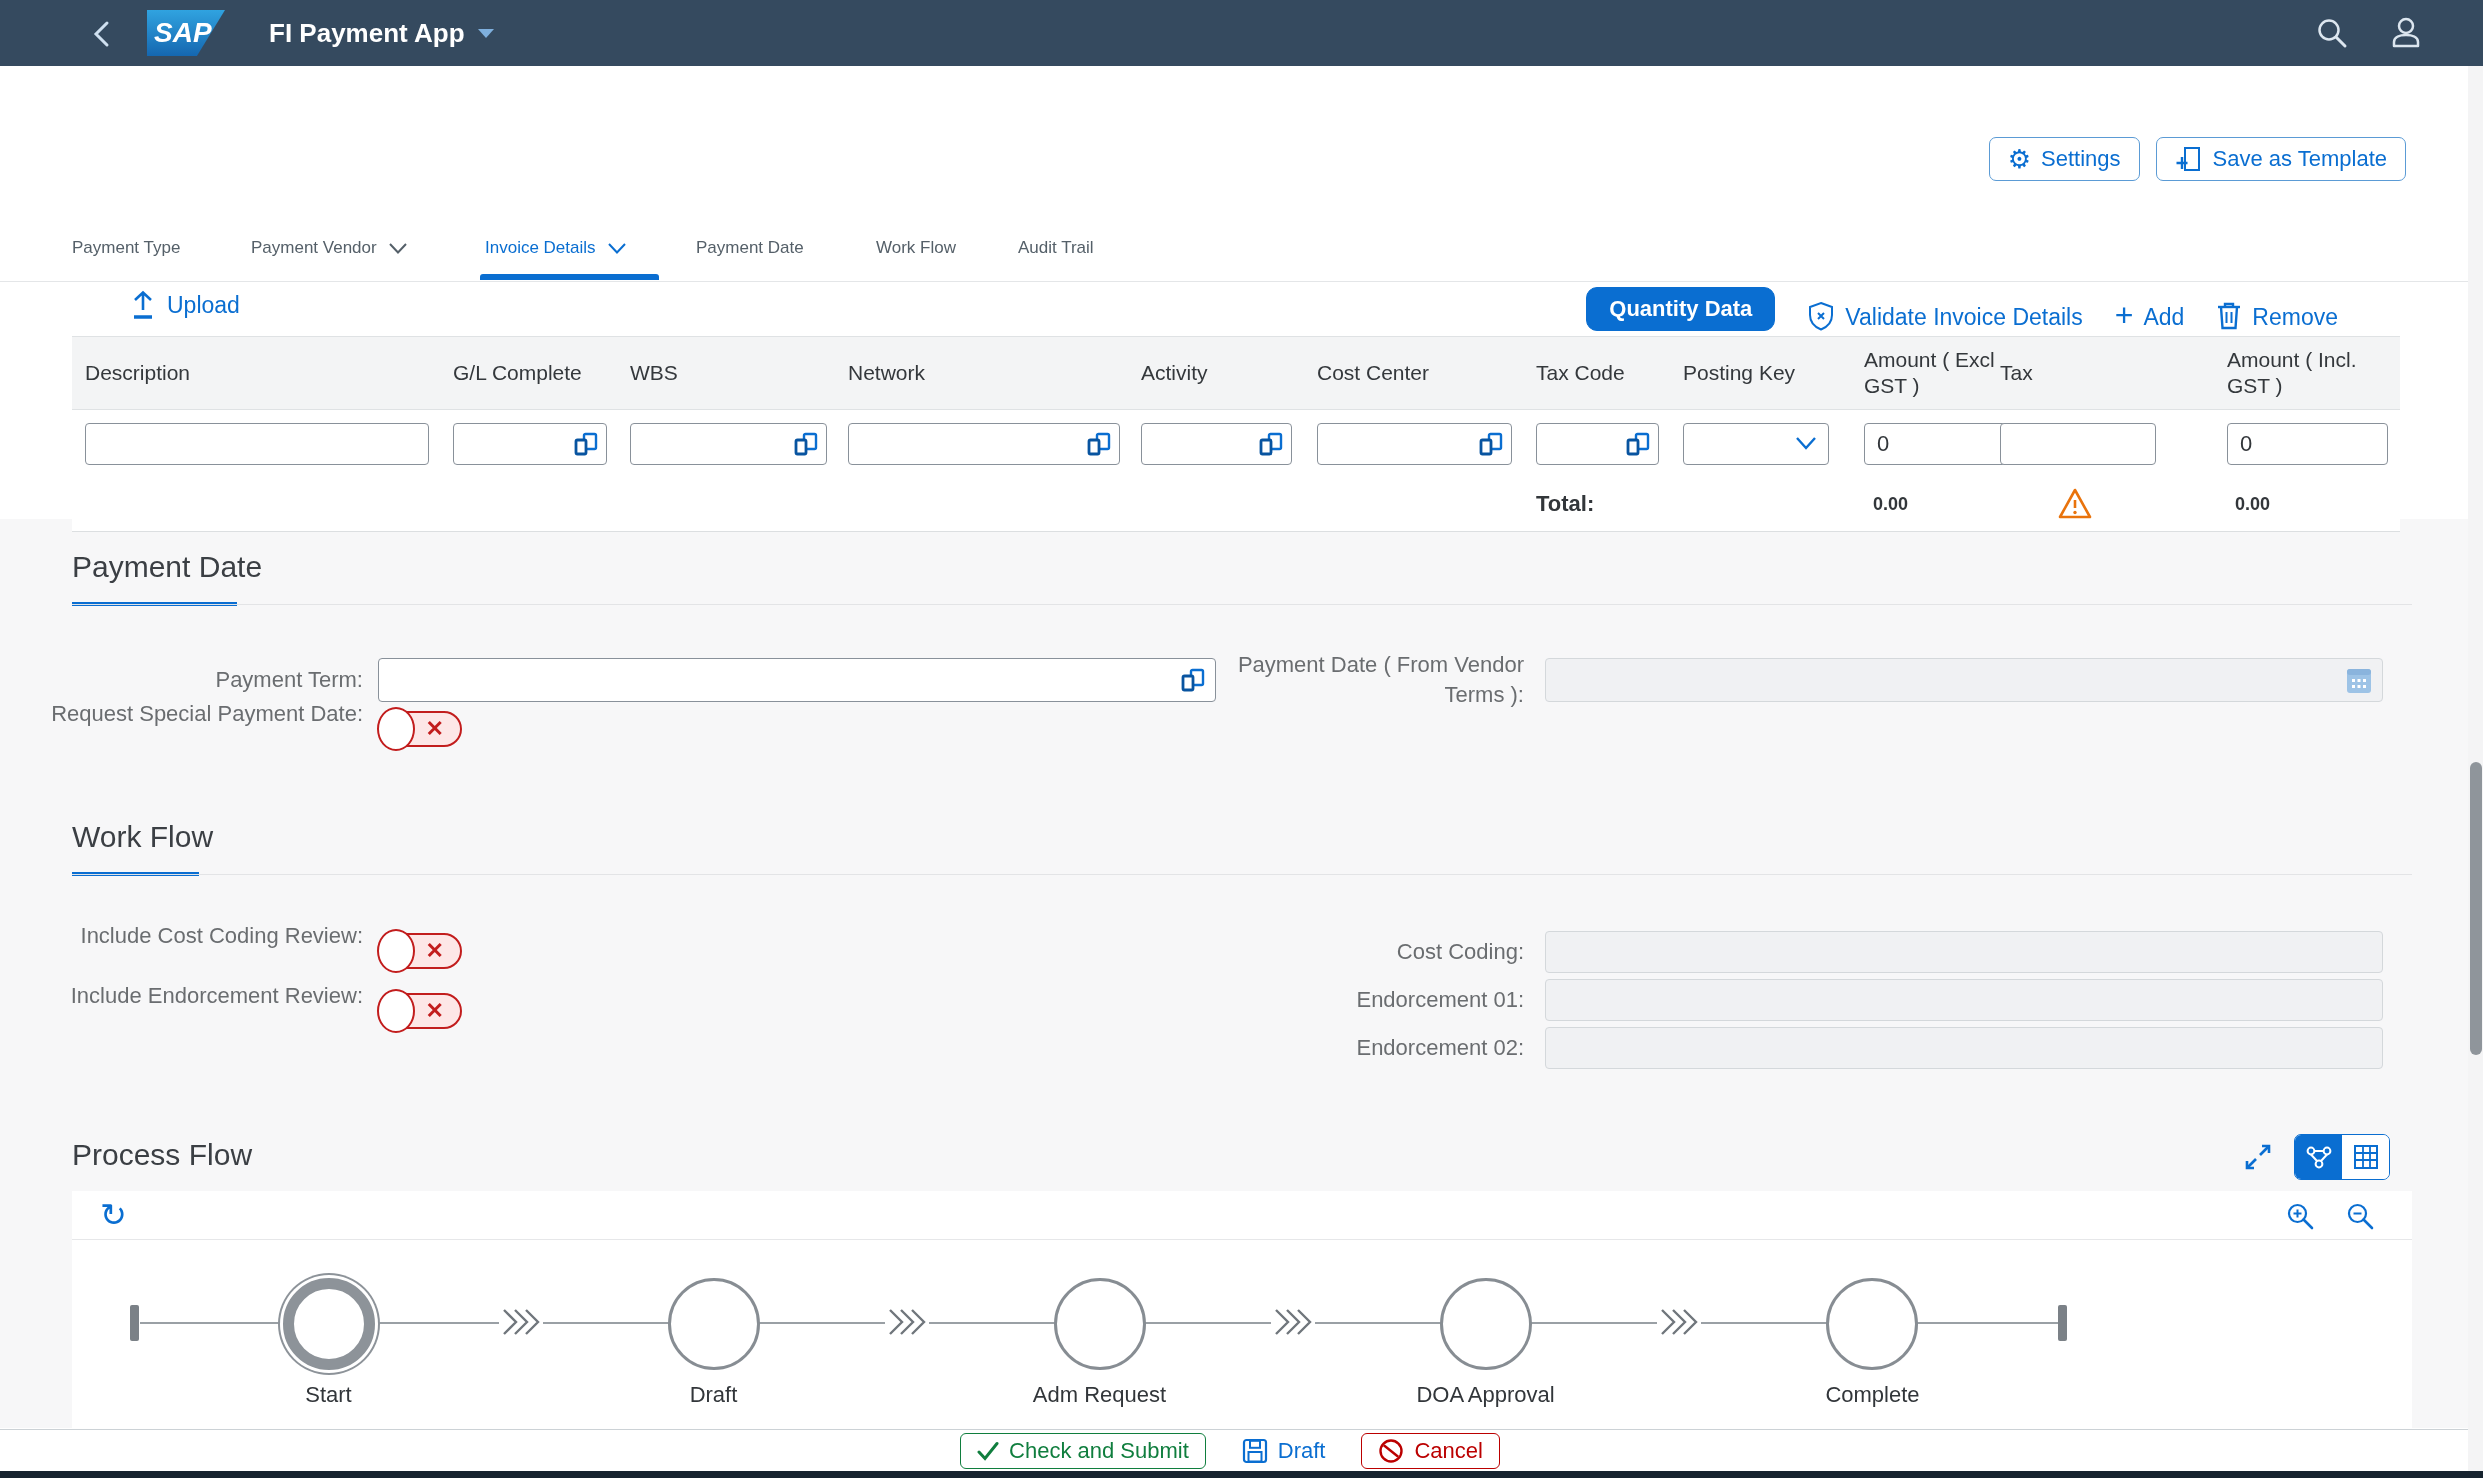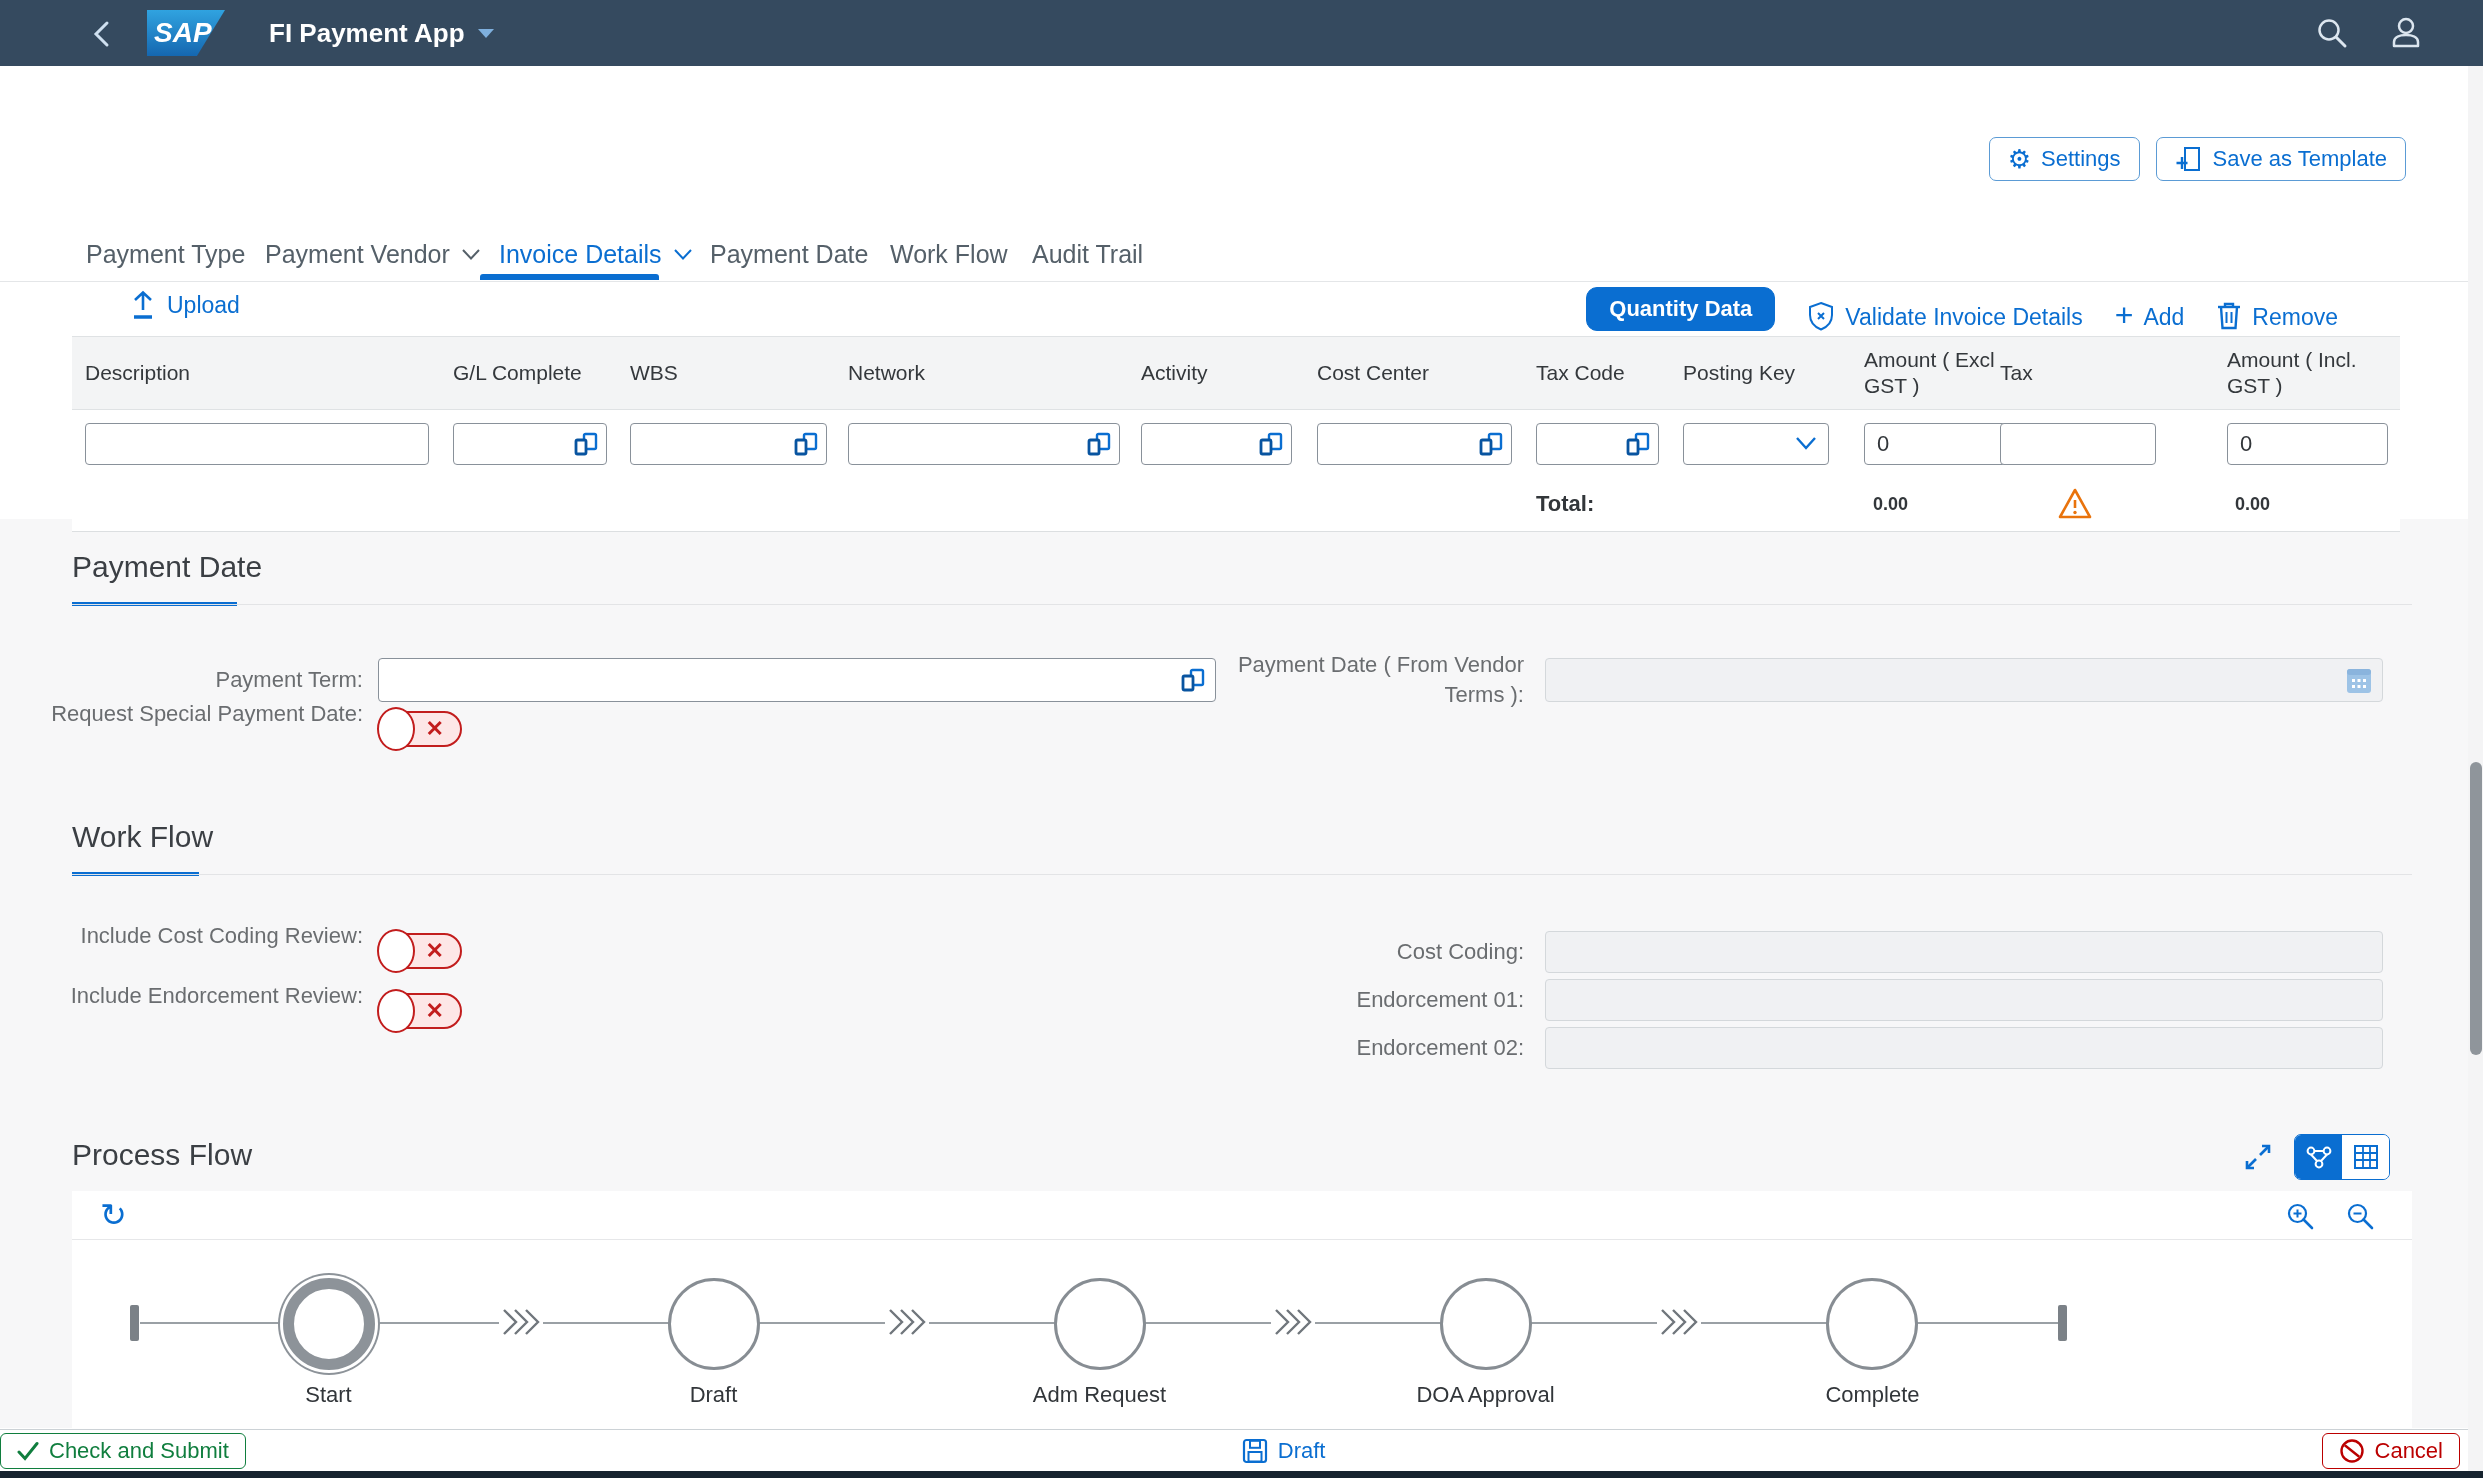--- a/index.html
+++ b/index.html
@@ -17,21 +17,21 @@
   .shell-right { position:absolute; right:58px; top:0; height:66px; display:flex; align-items:center; gap:34px; }
   .shell-icon-btn { width:40px; height:40px; display:flex; align-items:center; justify-content:center; cursor:pointer; }
 
   
   .actions-row { position:absolute; right:78px; top:137px; display:flex; gap:16px; }
   .btn-blue-outline { display:flex; align-items:center; gap:10px; height:44px; padding:0 18px; background:#fff; border:1.5px solid #5b9bd5; border-radius:7px; color:#0a6ed1; font-size:22px; cursor:pointer; }
   .gear-glyph { font-size:26px; line-height:1; }
 
   
   .tabstrip { position:absolute; left:0; top:215px; width:2484px; height:67px; background:#fff; border-bottom:1px solid #e4e6e8; }
-  .tab { position:absolute; top:6px; height:66px; display:flex; align-items:center; gap:12px; font-size:25px; color:#556069; cursor:pointer; white-space:nowrap;margin-left:14px; }
+  .tab { position:absolute; top:0; height:66px; display:flex; align-items:center; gap:12px; font-size:17px; color:#556069; cursor:pointer; white-space:nowrap; }
   .tab.selected { color:#0a6ed1; }
   .tab-underline { position:absolute; left:480px; top:59px; width:179px; height:6px; background:#0a6ed1; border-radius:3px 3px 0 0; }
 
   
   .gray-bg { position:absolute; left:0; top:519px; width:2484px; height:909px; background:#f7f7f8; }
 
   
   .tbl-toolbar { position:absolute; left:16px; top:282px; width:2416px; height:55px; background:#ffffff; }
   .upload-link { position:absolute; left:115px; top:8px; display:flex; align-items:center; gap:12px; color:#0a6ed1; font-size:23px; cursor:pointer; }
   .tbl-toolbar-right { position:absolute; right:94px; top:5px; display:flex; align-items:center; gap:32px; }
@@ -90,21 +90,21 @@
   .refresh-glyph { color:#0a6ed1; font-size:32px; line-height:1; }
   .pf-divider { position:absolute; left:0; top:48px; width:2340px; height:1px; background:#e6e7e9; }
   .lane-line { position:absolute; top:131px; height:2px; background:#9aa0a5; }
   .lane-cap { position:absolute; top:114px; width:9px; height:36px; background:#7b8187; border-radius:2px; }
   .node { position:absolute; top:87px; width:92px; height:92px; border-radius:50%; background:#fff; border:3px solid #878d93; cursor:pointer; }
   .node.current { border:11px solid #8d9399; box-shadow:0 0 0 3px #ffffff, 0 0 0 5px #8d9399; }
   .node-label { position:absolute; top:191px; width:219px; text-align:center; font-size:22px; color:#32363a; }
   .chev3 { position:absolute; top:111px; width:44px; height:40px; background:#fff; display:flex; align-items:center; justify-content:center; }
 
   
-  .footer { position:absolute; left:0; top:1429px; width:2484px; height:42px; background:#ffffff; border-top:1px solid #ccd2d6; display:flex; align-items:center; justify-content:space-between; gap:20px; padding-right:24px; }
+  .footer { position:absolute; left:0; top:1429px; width:2484px; height:42px; background:#ffffff; border-top:1px solid #ccd2d6; display:flex; align-items:center; justify-content:center; gap:20px; padding-right:24px; }
   .btn-footer { display:flex; align-items:center; gap:10px; height:36px; padding:0 16px; border-radius:6px; font-size:22px; background:#fff; cursor:pointer; border:1.5px solid transparent; }
   .btn-green { border-color:#107e3e; color:#107e3e; }
   .btn-plain-blue { color:#0a6ed1; border:none; }
   .btn-red { border-color:#bb0000; color:#bb0000; }
   .bottom-strip { position:absolute; left:0; top:1471px; width:2484px; height:8px; background:#16232f; }
 
   
   .scrollbar { position:absolute; right:0; top:66px; width:16px; height:1405px; background:#f4f4f5; }
   .scroll-thumb { position:absolute; left:2px; top:696px; width:12px; height:293px; background:#8f959b; border-radius:6px; cursor:pointer; }
 </style>

